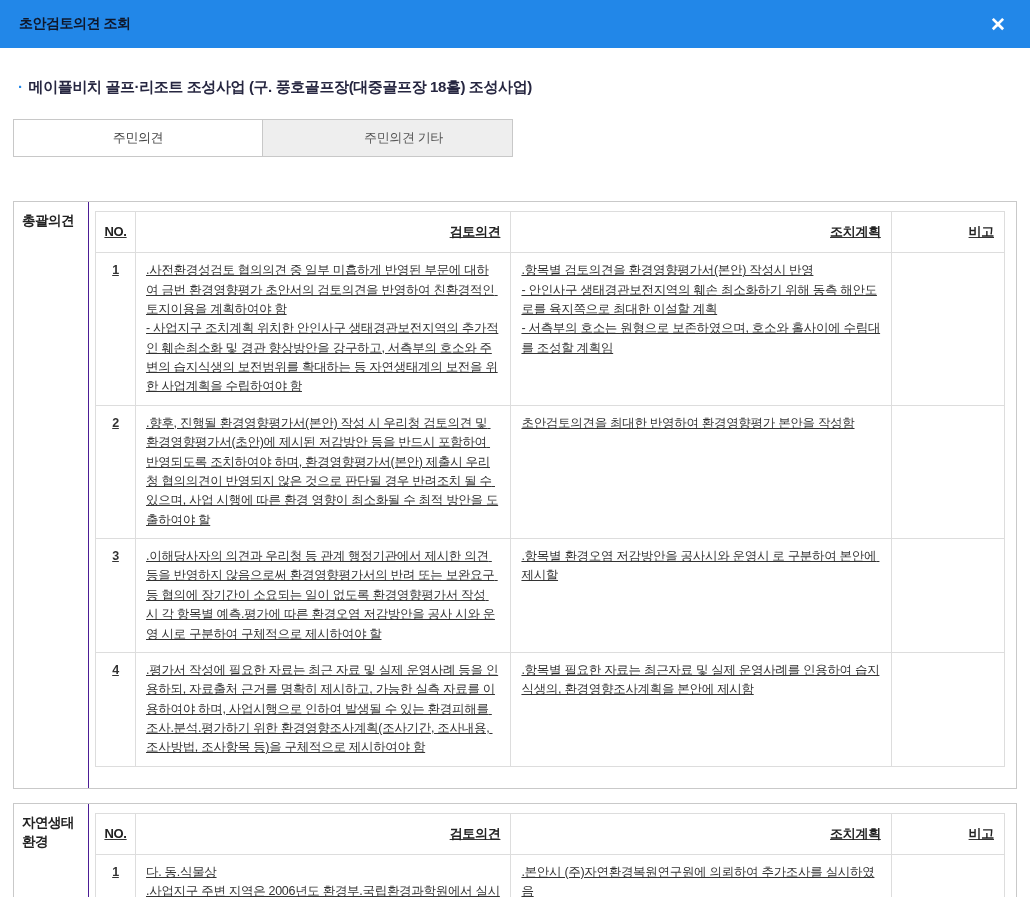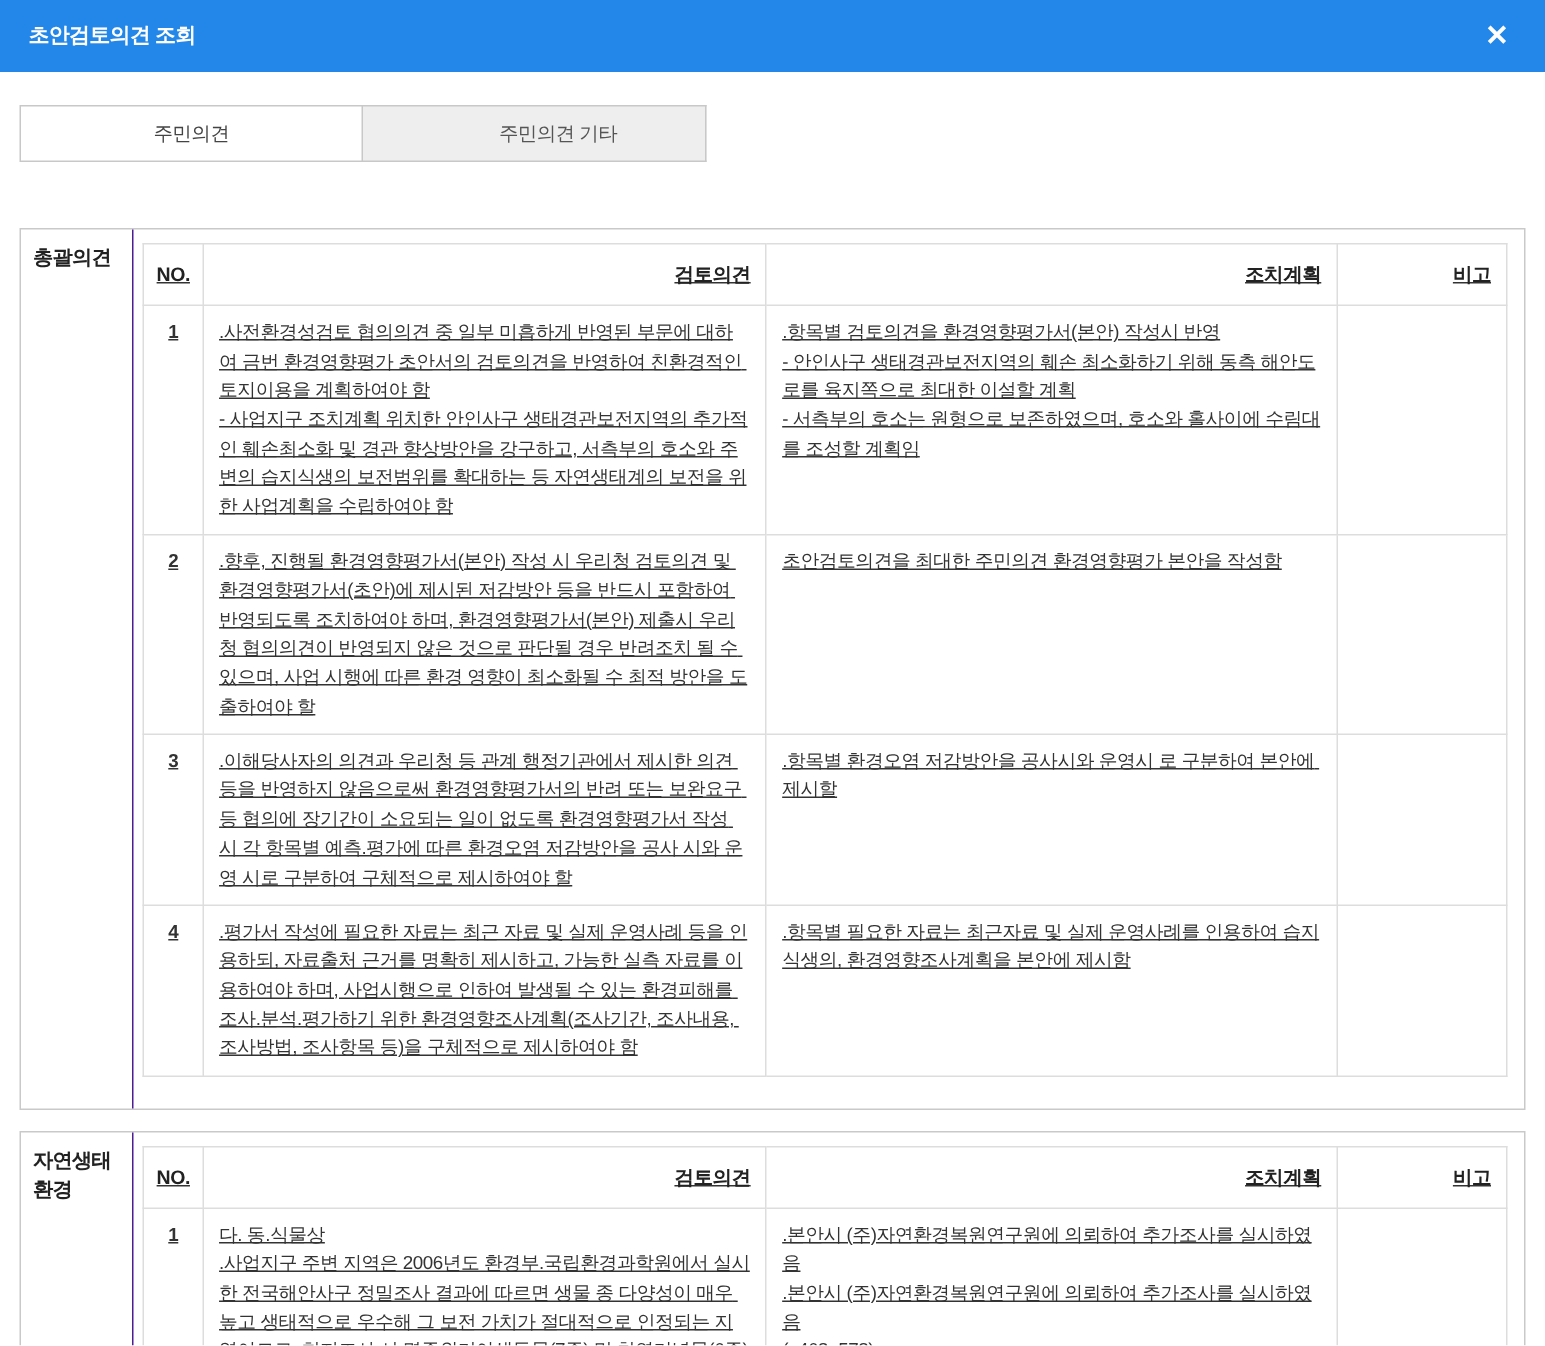--- a/index.html
+++ b/index.html
@@ -9,39 +9,39 @@
     font-family:"Liberation Sans","DejaVu Sans",sans-serif;
     color:#333;
   }
   .modal { width:1030px; height:897px; background:#fff; overflow:hidden; }
 
   
   .modal-header {
     height:48px; background:#2287e8; display:flex;
     align-items:center; justify-content:space-between; padding:0 20px 0 19px;
   }
-  .modal-header .title { color:#ffffff; font-size:14px; font-weight:bold; letter-spacing:-0.5px; }
+  .modal-header .title { color:#0f172a; font-size:14px; font-weight:bold; letter-spacing:-0.5px; }
   .close-btn {
     background:none; border:none; color:#fff; font-size:19px; font-weight:bold;
     cursor:pointer; line-height:1; padding:2px 4px;
   }
 
   .content { padding:0 13px; }
 
   
   .project-title {
     margin:30px 3px 0 5px; font-size:15px; font-weight:bold; color:#262640;
     letter-spacing:-0.4px;
   }
   .project-title .bullet { color:#2287e8; margin-right:6px; font-size:15px; }
 
   
   .tabs { display:flex; margin-top:22px; }
   .tab {
-    width:229px; height:38px; display:flex; align-items:center; justify-content:center;
+    width:250px; height:38px; display:flex; align-items:center; justify-content:center;
     font-size:13px; color:#555; border:1px solid #c8c8c8; cursor:pointer;
     letter-spacing:-0.4px; background:#eee;
   }
   .tab + .tab { border-left:none;padding-left:32px; }
   .tab.active { background:#fff; color:#444; }
 
   
   .sections { margin-top:44px; }
   .section {
     display:flex; border:1px solid #c9c9c9; margin-bottom:14px;
@@ -73,20 +73,23 @@
 
 <div class="modal">
 
   <div class="modal-header">
     <span class="title">초안검토의견 조회</span>
     <button class="close-btn"><span>✕</span></button>
   </div>
 
   <div class="content">
 
+    <div class="project-title">
+      <span class="bullet">·</span><span>메이플비치 골프·리조트 조성사업 (구. 풍호골프장(대중골프장 18홀) 조성사업)</span>
+    </div>
 
     <div class="tabs">
       <div class="tab active">
         <span>주민의견</span>
       </div>
       <div class="tab">
         <span>주민의견 기타</span>
       </div>
     </div>
 
@@ -116,21 +119,21 @@
                 <td class="opinion-cell">.사전환경성검토 협의의견 중 일부 미흡하게 반영된 부문에 대하여 금번 환경영향평가 초안서의 검토의견을 반영하여 친환경적인 토지이용을 계획하여야 함
 - 사업지구 조치계획 위치한 안인사구 생태경관보전지역의 추가적인 훼손최소화 및 경관 향상방안을 강구하고, 서측부의 호소와 주변의 습지식생의 보전범위를 확대하는 등 자연생태계의 보전을 위한 사업계획을 수립하여야 함</td>
                 <td class="plan-cell">.항목별 검토의견을 환경영향평가서(본안) 작성시 반영
 - 안인사구 생태경관보전지역의 훼손 최소화하기 위해 동측 해안도로를 육지쪽으로 최대한 이설할 계획
 - 서측부의 호소는 원형으로 보존하였으며, 호소와 홀사이에 수림대를 조성할 계획임</td>
                 <td class="note-cell"></td>
               </tr>
               <tr class="r2">
                 <td class="no-cell">2</td>
                 <td class="opinion-cell">.향후, 진행될 환경영향평가서(본안) 작성 시 우리청 검토의견 및 환경영향평가서(초안)에 제시된 저감방안 등을 반드시 포함하여 반영되도록 조치하여야 하며, 환경영향평가서(본안) 제출시 우리청 협의의견이 반영되지 않은 것으로 판단될 경우 반려조치 될 수 있으며, 사업 시행에 따른 환경 영향이 최소화될 수 최적 방안을 도출하여야 할</td>
-                <td class="plan-cell">초안검토의견을 최대한 주민의견 환경영향평가 본안을 작성함</td>
+                <td class="plan-cell">초안검토의견을 최대한 반영하여 환경영향평가 본안을 작성함</td>
                 <td class="note-cell"></td>
               </tr>
               <tr class="r3">
                 <td class="no-cell">3</td>
                 <td class="opinion-cell">.이해당사자의 의견과 우리청 등 관계 행정기관에서 제시한 의견 등을 반영하지 않음으로써 환경영향평가서의 반려 또는 보완요구 등 협의에 장기간이 소요되는 일이 없도록 환경영향평가서 작성 시 각 항목별 예측.평가에 따른 환경오염 저감방안을 공사 시와 운영 시로 구분하여 구체적으로 제시하여야 할</td>
                 <td class="plan-cell">.항목별 환경오염 저감방안을 공사시와 운영시 로 구분하여 본안에 제시할</td>
                 <td class="note-cell"></td>
               </tr>
               <tr class="r4">
                 <td class="no-cell">4</td>

